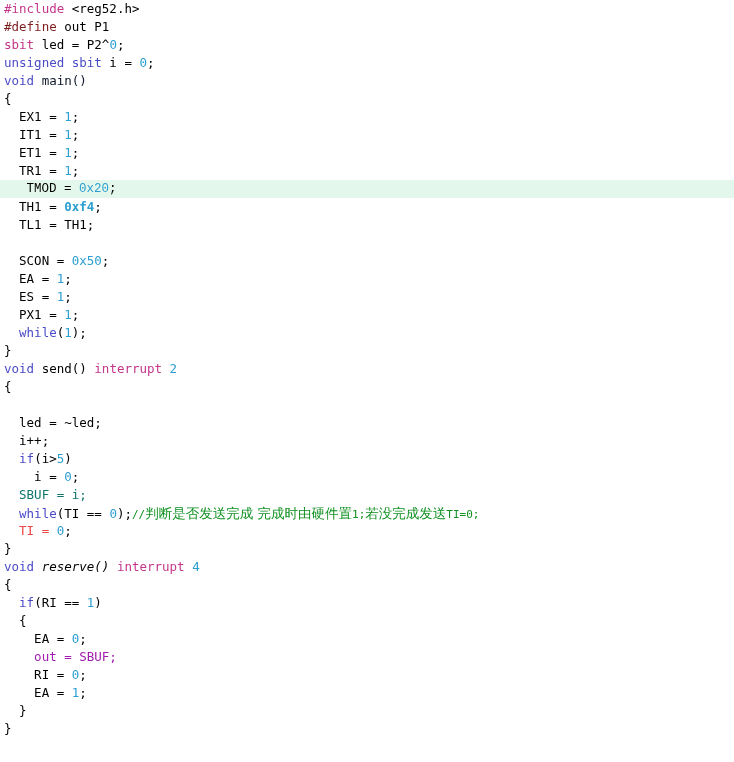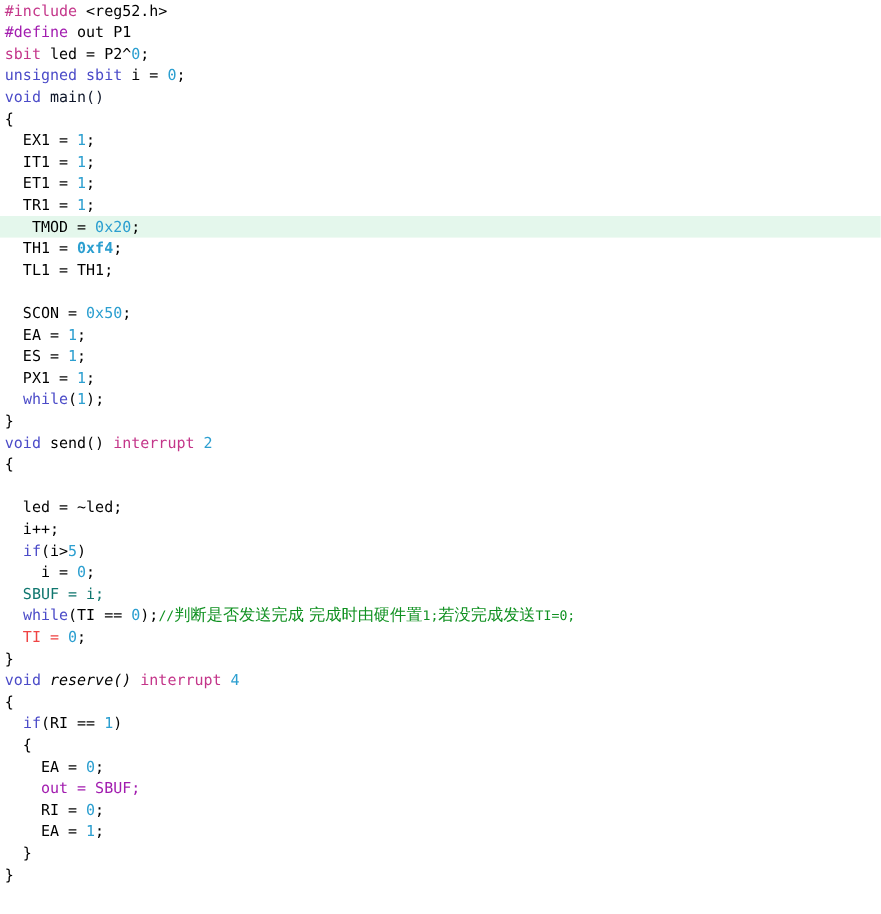--- a/index.html
+++ b/index.html
@@ -27,20 +27,21 @@
     line-height: 18px;
     font-size: 12.5px;
     white-space: pre;
     padding-left: 4px;
     box-sizing: border-box;
     color: #000000;
     letter-spacing: 0px;
   }
   .code-line.highlight {
     background: #e4f7ec;
+    font-family: Liberation Mono, monospace;
   }
   
   .tok-pre   { color: #c4368a; }  
   .tok-kw    { color: #4b4bc8; }  
   .tok-num   { color: #2c9fd0; }  
   .tok-plain { color: #000000; }
   .tok-com   { color: #0f9020; }  
   .cjk {
     font-family: "DejaVu Sans", "Liberation Sans", sans-serif;
     font-size: 13.5px;
@@ -49,21 +50,21 @@
     font-family: "DejaVu Sans Mono", "Liberation Mono", monospace;
     font-size: 11px;
   }
 </style>
 </head>
 <body>
 
 <div id="code-view" style="background: rgb(255, 255, 255);">
 
   <div class="code-line"><span class="tok-pre" style="color: rgb(196, 54, 138);">#include</span><span class="tok-plain" style="color: rgb(0, 0, 0);"> &lt;reg52.h&gt;</span></div>
-  <div class="code-line"><span class="tok-pre" style="color: #a21caf;">#define</span><span class="tok-plain" style="color: rgb(0, 0, 0);"> out P1</span></div>
+  <div class="code-line"><span class="tok-pre" style="color: #7f1d1d;">#define</span><span class="tok-plain" style="color: rgb(0, 0, 0);"> out P1</span></div>
   <div class="code-line"><span class="tok-pre" style="color: rgb(196, 54, 138);">sbit</span><span class="tok-plain" style="color: rgb(0, 0, 0);"> led = P2^</span><span class="tok-num" style="color: rgb(44, 159, 208);">0</span><span class="tok-plain" style="color: rgb(0, 0, 0);">;</span></div>
   <div class="code-line"><span class="tok-kw" style="color: rgb(75, 75, 200);">unsigned sbit</span><span class="tok-plain" style="color: rgb(0, 0, 0);"> i = </span><span class="tok-num" style="color: rgb(44, 159, 208);">0</span><span class="tok-plain" style="color: rgb(0, 0, 0);">;</span></div>
   <div class="code-line"><span class="tok-kw" style="color: rgb(75, 75, 200);">void</span><span class="tok-plain" style="color: #0f172a;"> main()</span></div>
   <div class="code-line"><span class="tok-plain" style="color: rgb(0, 0, 0);">{</span></div>
   <div class="code-line"><span class="tok-plain" style="color: rgb(0, 0, 0);">  EX1 = </span><span class="tok-num" style="color: rgb(44, 159, 208);">1</span><span class="tok-plain" style="color: rgb(0, 0, 0);">;</span></div>
   <div class="code-line"><span class="tok-plain" style="color: rgb(0, 0, 0);">  IT1 = </span><span class="tok-num" style="color: rgb(44, 159, 208);">1</span><span class="tok-plain" style="color: rgb(0, 0, 0);">;</span></div>
   <div class="code-line"><span class="tok-plain" style="color: rgb(0, 0, 0);">  ET1 = </span><span class="tok-num" style="color: rgb(44, 159, 208);">1</span><span class="tok-plain" style="color: rgb(0, 0, 0);">;</span></div>
   <div class="code-line"><span class="tok-plain" style="color: rgb(0, 0, 0);">  TR1 = </span><span class="tok-num" style="color: rgb(44, 159, 208);">1</span><span class="tok-plain" style="color: rgb(0, 0, 0);">;</span></div>
   <div class="code-line highlight" style="background: rgb(228, 247, 236);"><span class="tok-plain" style="color: rgb(0, 0, 0);">   TMOD = </span><span class="tok-num" style="color: rgb(44, 159, 208);">0x20</span><span class="tok-plain" style="color: rgb(0, 0, 0);">;</span></div>
   <div class="code-line"><span class="tok-plain" style="color: rgb(0, 0, 0);">  TH1 = </span><span class="tok-num" style="color: rgb(44, 159, 208); font-weight: bold;">0xf4</span><span class="tok-plain" style="color: rgb(0, 0, 0);">;</span></div>

